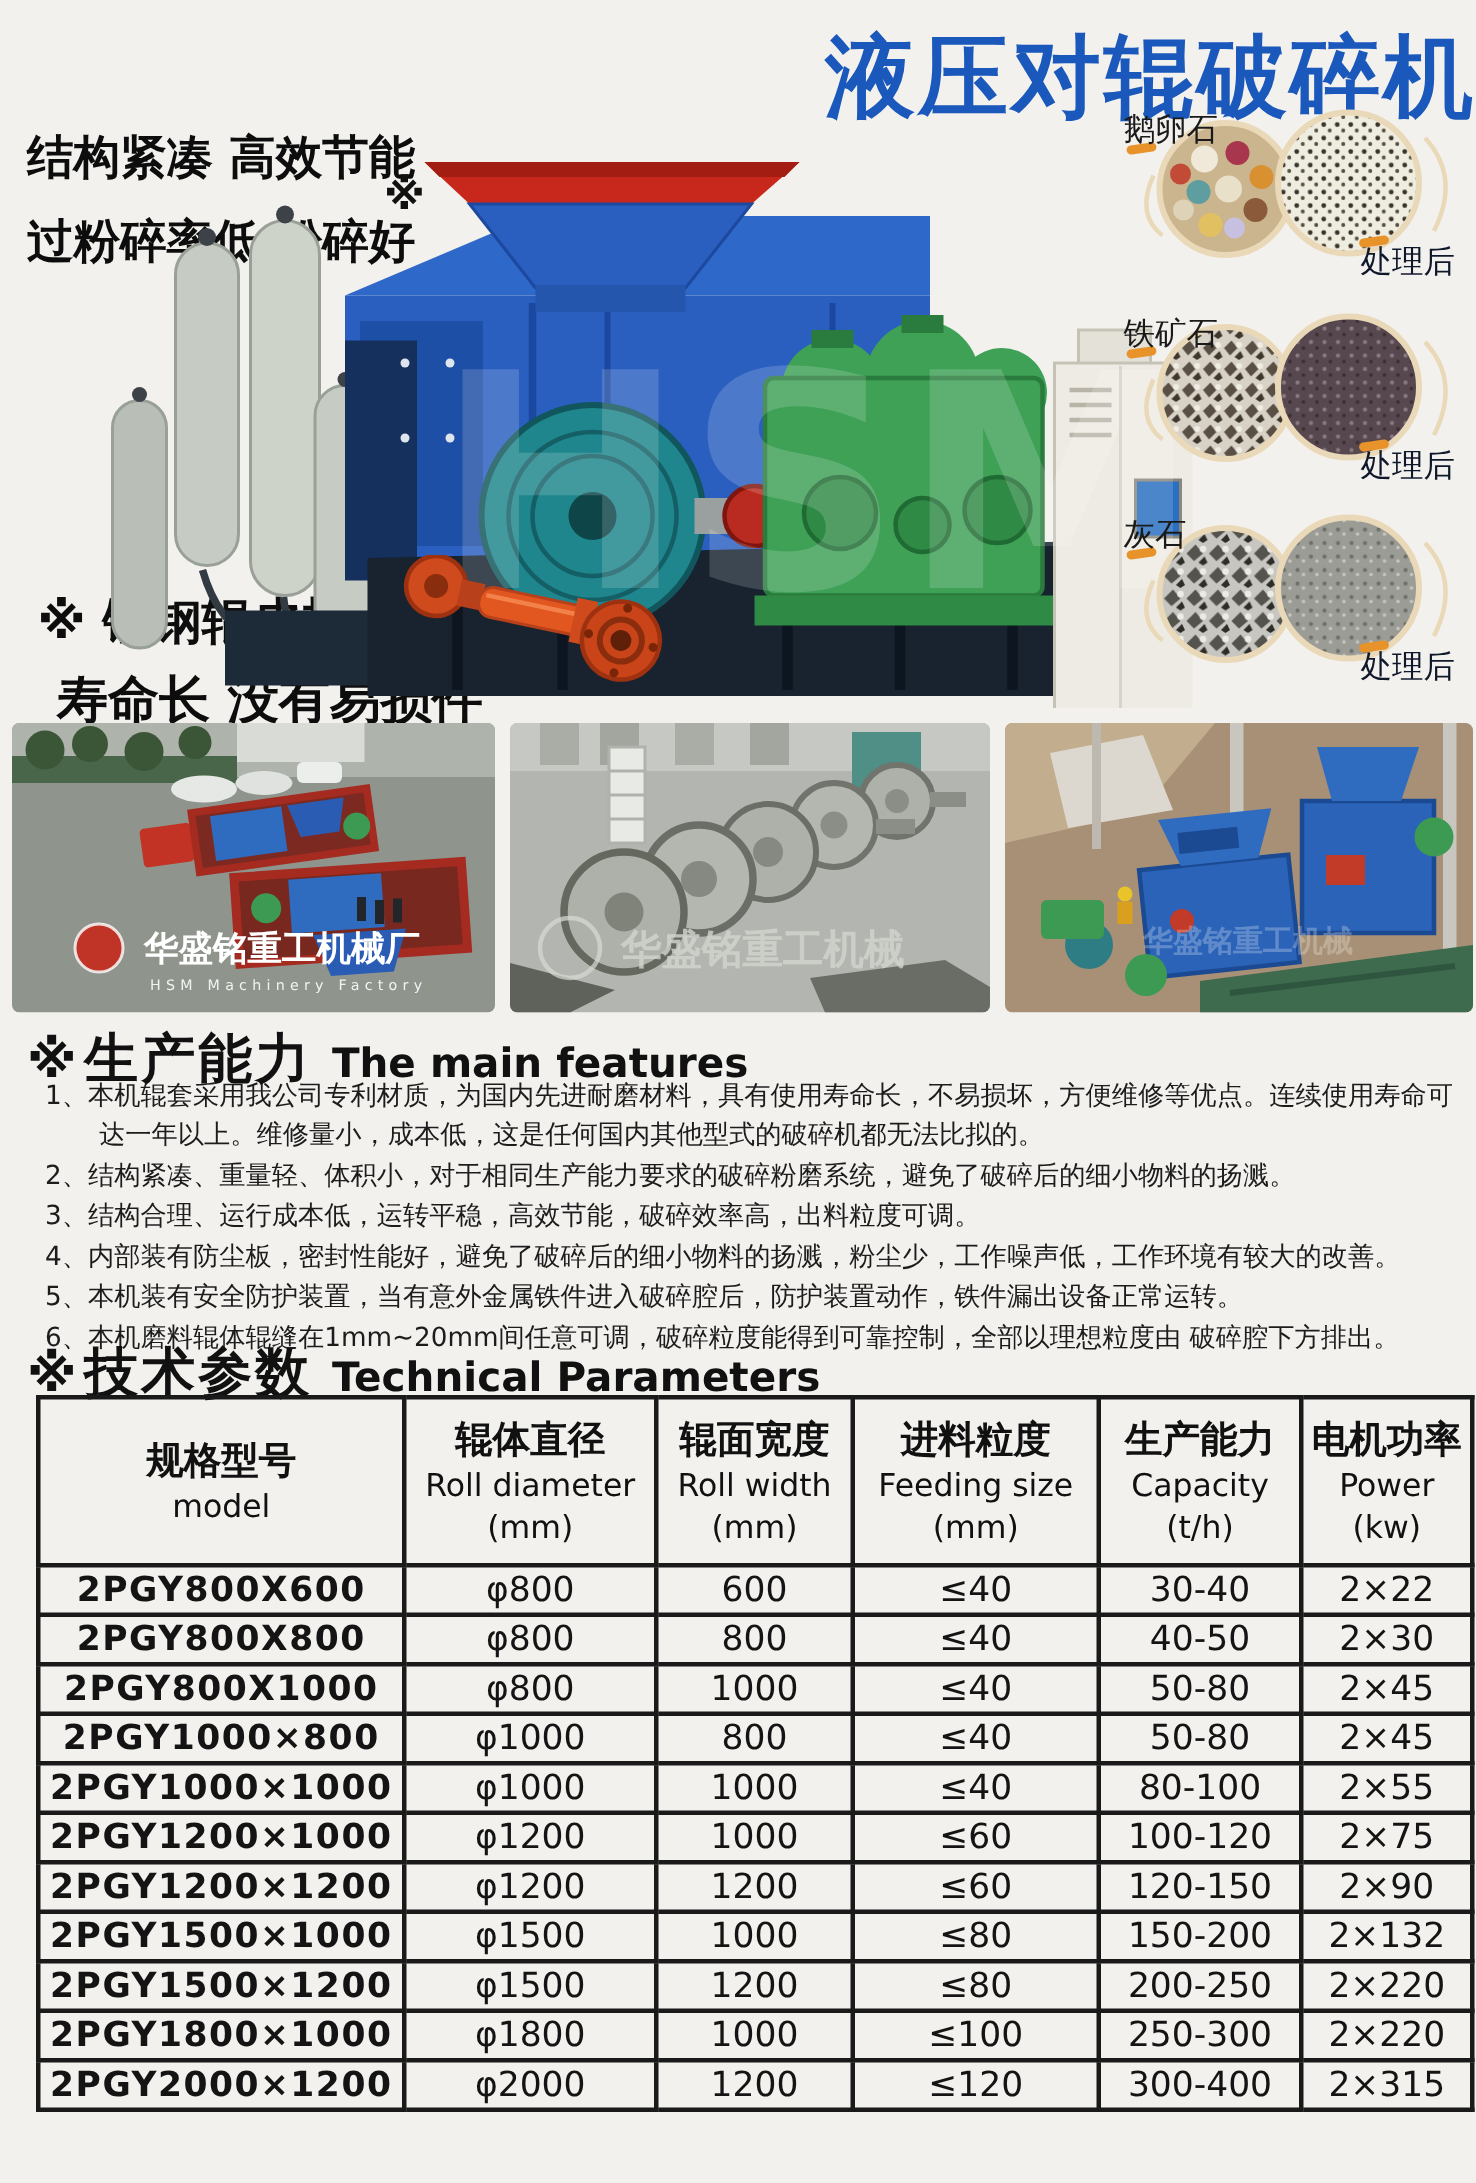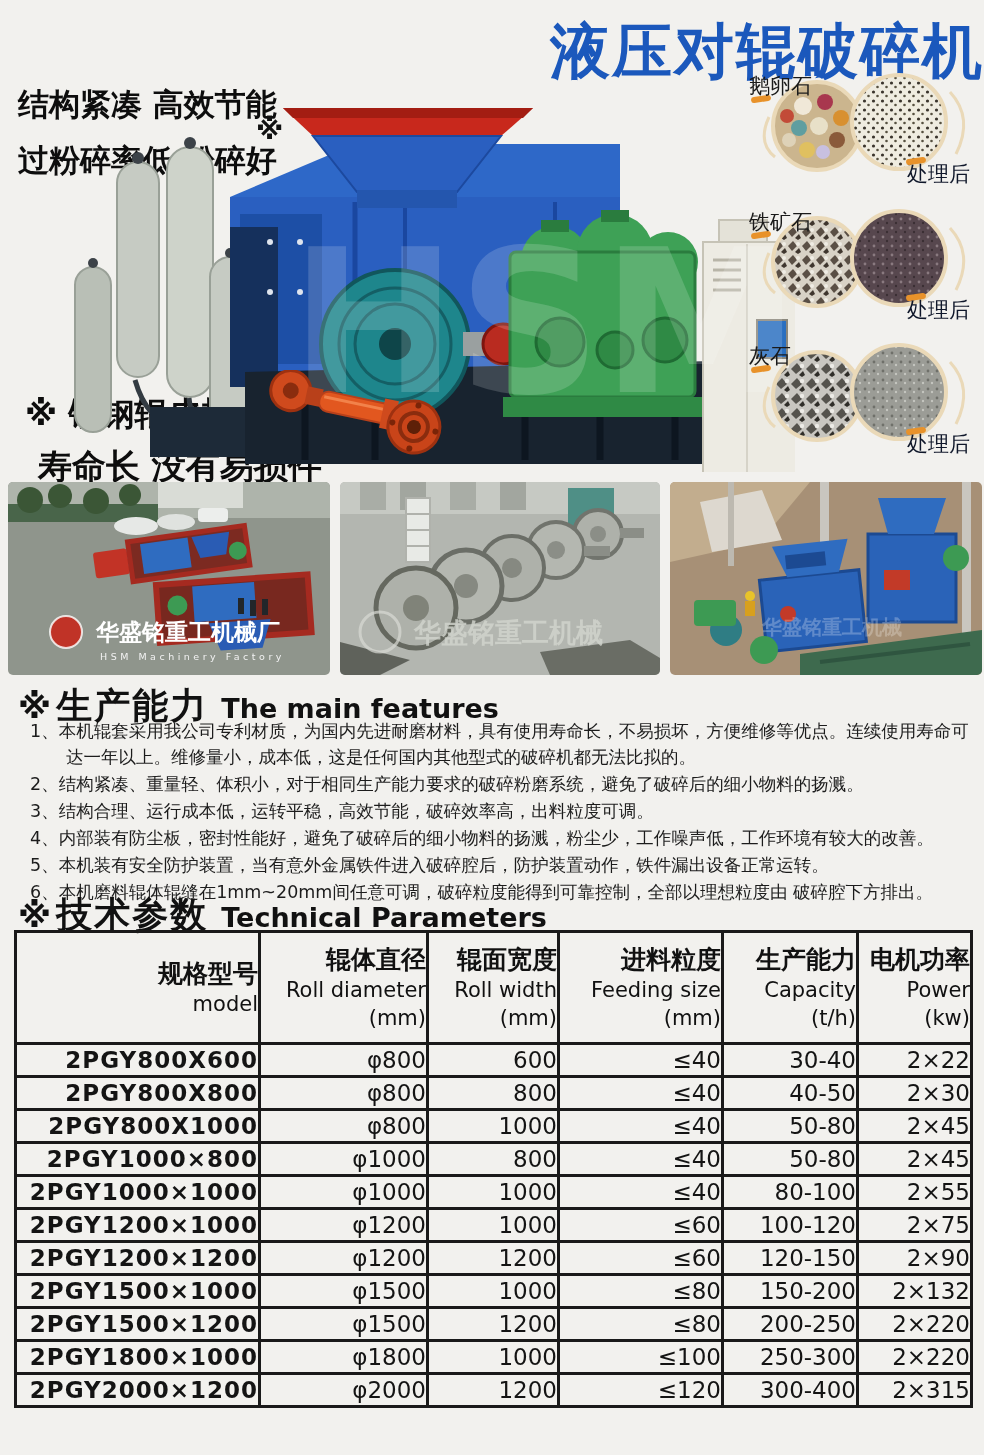--- a/index.html
+++ b/index.html
@@ -55,22 +55,22 @@
     position:absolute; left:30px; top:718px; width:944px; list-style:none;
   }
   .feature-item {
     font-size:17.5px; line-height:26px; color:#1c1c1c;
     padding-left:36px; text-indent:-36px; margin-bottom:1px;
   }
   .feature-num { display:inline; }
 
   
   .spec-table {
-    position:absolute; left:14px; top:930px; width:956px;
-    border-collapse:collapse; table-layout:fixed; text-align:right;
+    position:absolute; left:24px; top:930px; width:956px;
+    border-collapse:collapse; table-layout:fixed; text-align:center;
   }
   .spec-table th, .spec-table td { border:3px solid #1a1a1a; }
   .spec-table th { height:112px; vertical-align:middle; font-weight:normal; }
   .spec-table td { height:33px; font-size:23px; color:#141414; }
   .h-cn { display:block; font-size:25px; font-weight:bold; line-height:32px; }
   .h-en { display:block; font-size:21px; line-height:28px; }
   .h-unit { display:block; font-size:21px; line-height:28px; }
   .model-cell { font-size:23px; letter-spacing:1px; font-weight:bold; }
 </style>
 </head>

